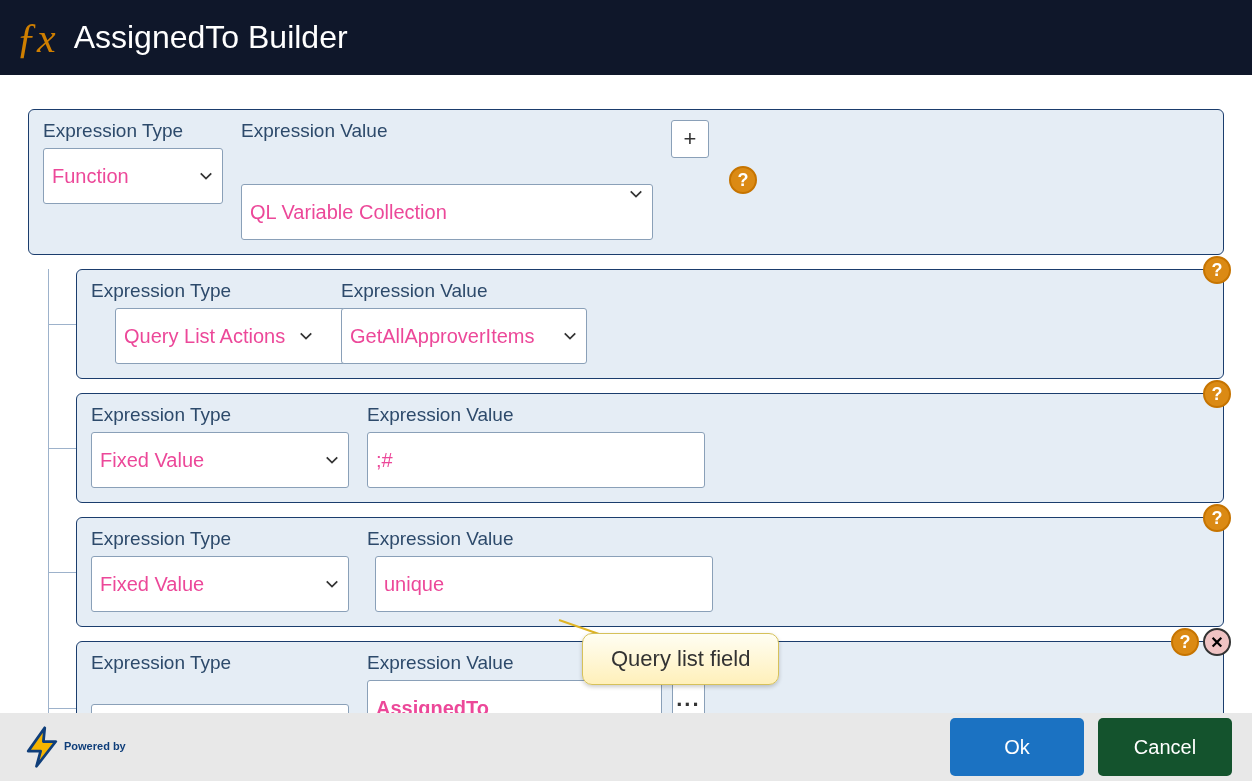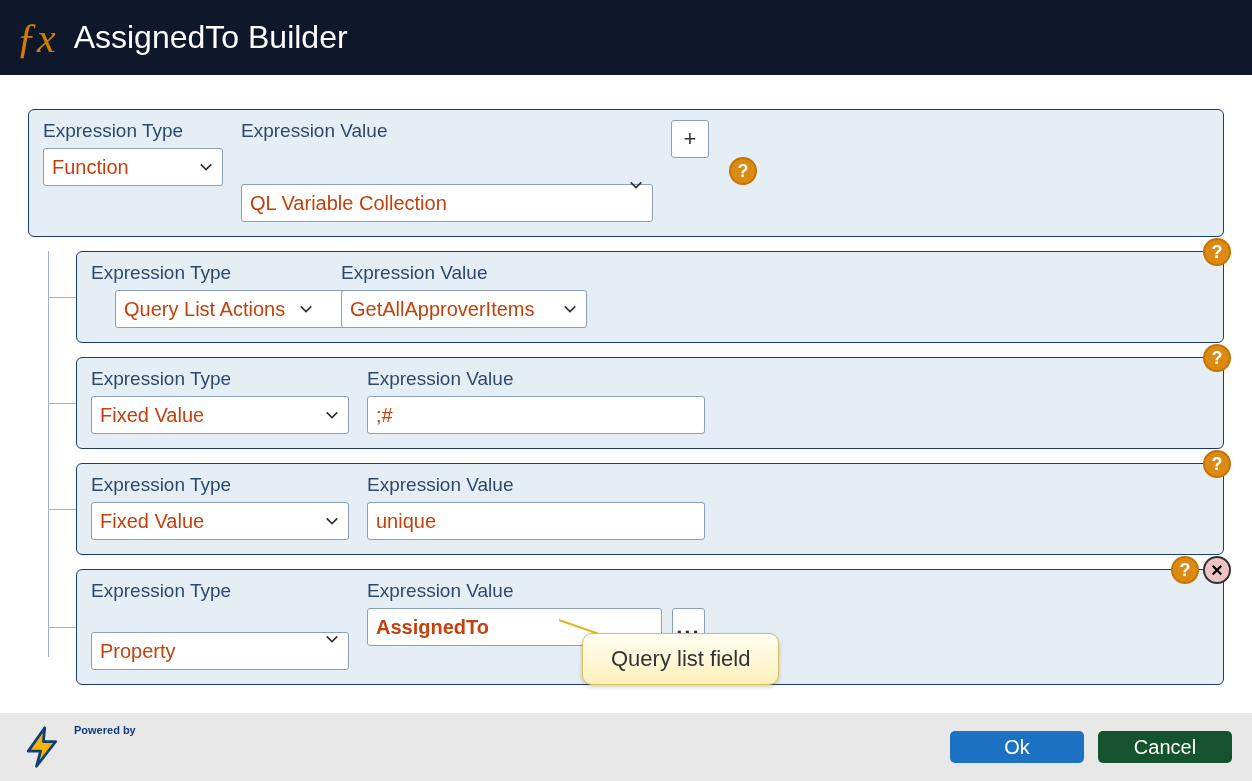--- a/index.html
+++ b/index.html
@@ -14,22 +14,22 @@
   
   .body { flex: 1; padding: 34px 28px 0 28px; overflow: hidden; position: relative; }
 
   
   .root-panel { background: #e5edf5; border: 1px solid #1b3d6d; border-radius: 6px; padding: 10px 14px 14px 14px; }
   .fld-row { display: flex; gap: 18px; align-items: flex-start; }
   .fld { display: flex; flex-direction: column; }
   .lbl { font-size: 19px; color: #2d4a6b; margin-bottom: 6px; }
   .sel-wrap { position: relative; }
   .sel, .txt {
-    height: 38px; background: #ffffff; border: 1px solid #8aa0b8; border-radius: 3px;
-    font-size: 20px; color: #c2410c; padding: 4px 8px;
+    height: 56px; background: #ffffff; border: 1px solid #8aa0b8; border-radius: 3px;
+    font-size: 20px; color: #ec4899; padding: 4px 8px;
     appearance: none; -webkit-appearance: none; -moz-appearance: none;
   }
   .sel { padding-right: 30px; cursor: pointer; }
   .chev { position: absolute; right: 10px; top: 50%; transform: translateY(-50%); pointer-events: none; }
   .chev svg { width: 14px; height: 14px; display: block; }
   .btn-sq {
     height: 38px; width: 38px; background: #ffffff; border: 1px solid #8aa0b8; border-radius: 3px;
     display: inline-flex; align-items: center; justify-content: center; font-size: 22px; color: #333;
     cursor: pointer;
   }
@@ -53,29 +53,29 @@
   .branch-h { position: absolute; left: 20px; right: 0; top: 50%; height: 1px; background: #9db2cb; }
 
   .child-panel {
     flex: 1; background: #e5edf5; border: 1px solid #1b3d6d; border-radius: 6px;
     padding: 10px 14px 14px 14px; position: relative;
   }
   .child-panel .corner { position: absolute; right: -8px; top: -14px; display: flex; gap: 4px; }
 
   
   .footer { height: 68px; background: #e8e8e8; display: flex; align-items: center; padding: 0 20px; }
-  .powered { display: flex; gap: 10px; }
+  .powered { display: flex; align-items: center; }
   .bolt svg { width: 44px; height: 44px; display: block; }
   .brand-txt { display: flex; flex-direction: column; line-height: 1; color: #0f3e7a; }
   .brand-txt .p { font-size: 11px; font-weight: bold; margin-bottom: 2px; }
   .brand-txt .n { font-size: 30px; font-weight: 300; letter-spacing: 2px; }
   .brand-txt .n b { font-weight: 800; letter-spacing: 0; }
   .spacer { flex: 1; }
   .btn {
-    min-width: 134px; height: 32px; border-radius: 5px; font-size: 20px; color: #ffffff;
+    min-width: 134px; height: 58px; border-radius: 5px; font-size: 20px; color: #ffffff;
     border: none; cursor: pointer; margin-left: 14px;
   }
   .btn-ok { background: #1b72c2; }
   .btn-cancel { background: #14532d; }
 
   
   .callout {
     position: absolute; left: 582px; top: 558px;
     background: linear-gradient(#fffef3, #fff0ba);
     border: 1px solid #d6c15a; border-radius: 10px;
@@ -201,21 +201,21 @@
               <div class="fld" style="width: 258px;">
                 <span class="lbl">Expression Type</span>
                 <div class="sel-wrap"><select class="sel" style="width: 258px;"><option>Fixed Value</option></select><span class="chev">
                     <svg viewBox="0 0 16 16">
                       <path d="M2 5 L8 11 L14 5" stroke="#333" stroke-width="2" fill="none"></path>
                     </svg>
                   </span></div>
               </div>
               <div class="fld" style="width: 338px;">
                 <span class="lbl">Expression Value</span>
-                <input class="txt" type="text" value="unique" style="width: 338px;">
+                <input class="txt" type="text" value="unique" style="width: 338px; margin-left: 8px;">
               </div>
             </div>
           </div>
         </div>
         <div class="child-row">
           <div class="branch">
             <div class="branch-h"></div>
           </div>
           <div class="child-panel">
             <div class="corner">

